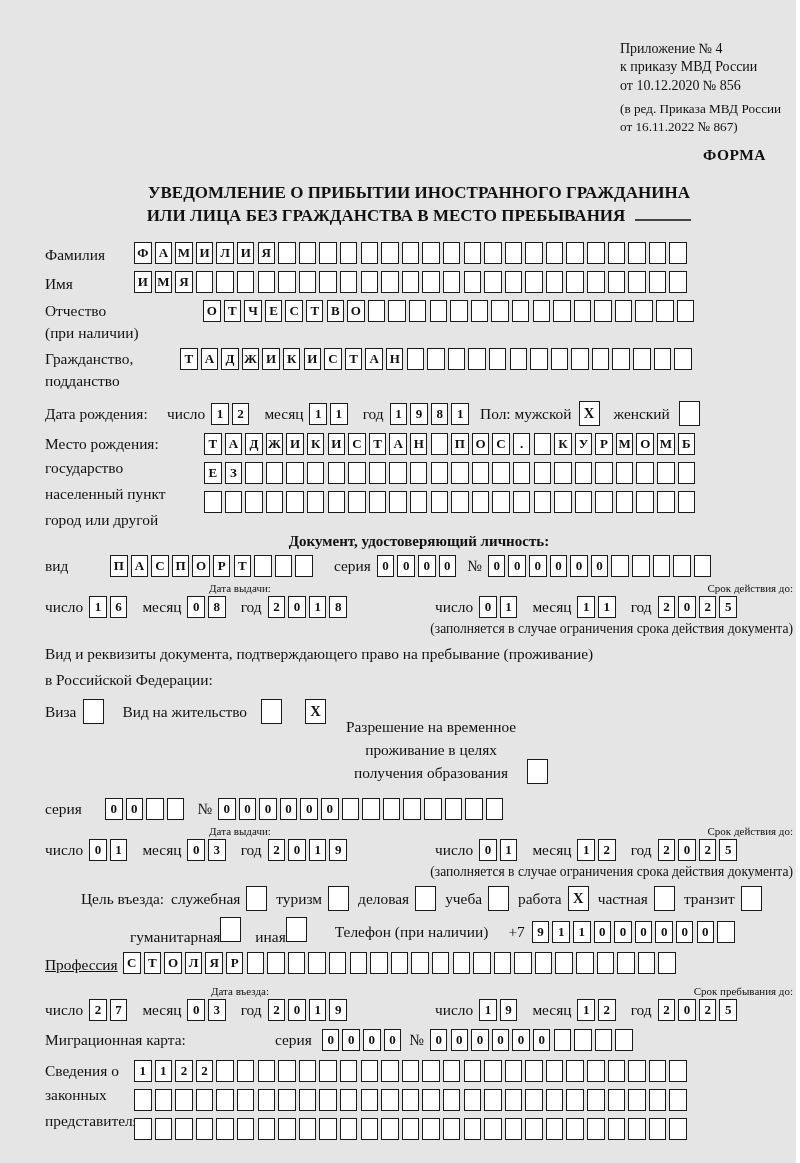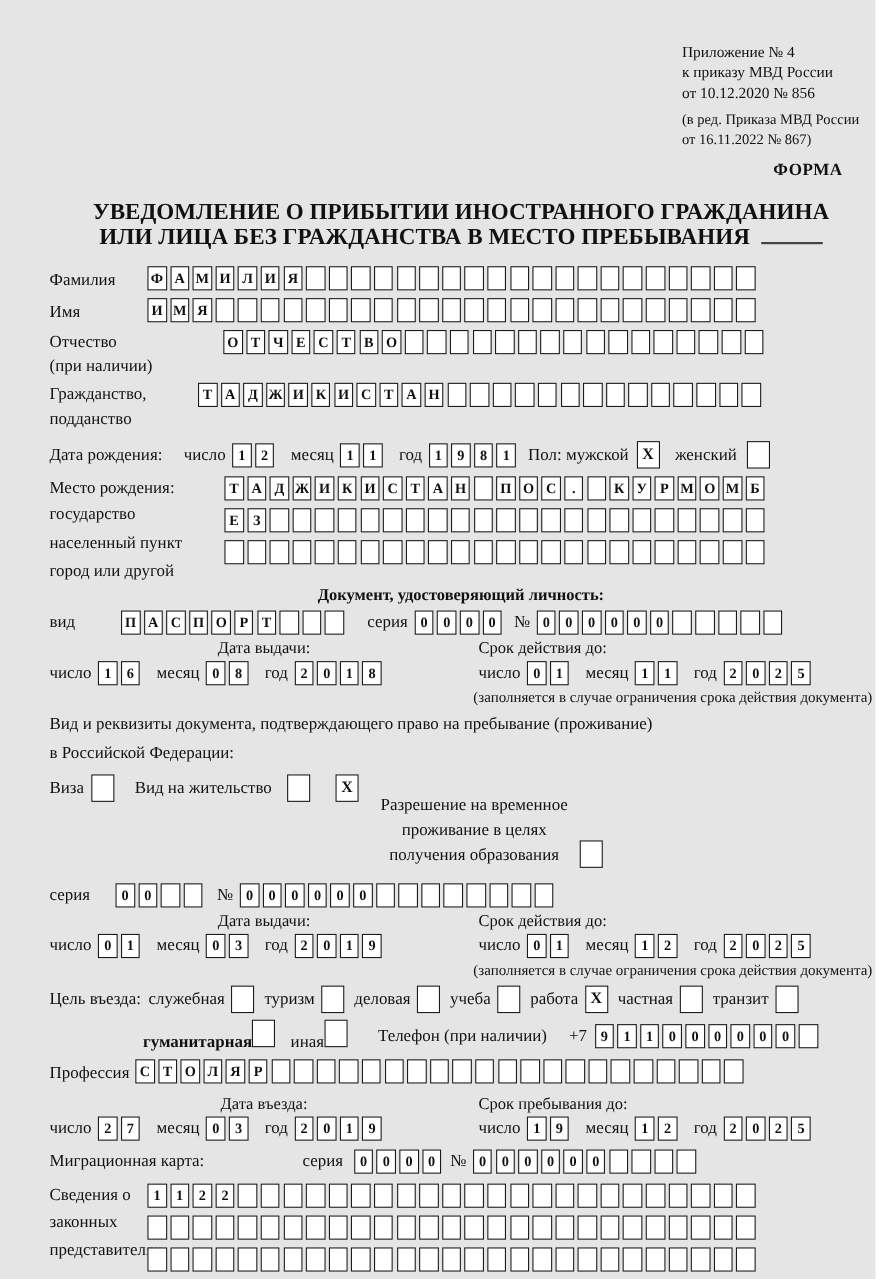--- a/index.html
+++ b/index.html
@@ -11,21 +11,21 @@
   }
   .page { position: relative; width: 796px; height: 1163px; background: #e5e5e5; overflow: hidden; }
 
   
   .hdr-note { position: absolute; left: 620px; top: 40px; font-size: 14px; line-height: 1.32; }
   .hdr-note .n2 { margin-top: 5px; font-size: 13.2px; font-family: Liberation Serif, serif; }
   .forma { position: absolute; left: 703px; top: 146px; font-weight: bold; font-size: 15.5px; letter-spacing: .5px; }
 
   .content { position: absolute; left: 45px; top: 181px; width: 748px; }
 
-  .title { text-align: center; font-weight: bold; font-size: 21px; line-height: 23px; }
+  .title { text-align: center; font-weight: bold; font-size: 17px; line-height: 23px; }
   .title .uline { display: inline-block; width: 56px; border-bottom: 2px solid #444; margin-left: 10px; vertical-align: baseline; }
   .sec-title { margin-top: 22px; text-align: center; font-weight: bold; font-size: 15.3px; }
 
   .rows { margin-top: 15px; font-size: 15.4px; }
 
   .frow { display: flex; align-items: flex-start; margin-bottom: 4px; }
   .flabel { flex: 0 0 auto; line-height: 25px; }
   .sublabel { line-height: 21px; }
   .cells { display: flex; flex-wrap: nowrap; }
   .cell {
@@ -36,51 +36,51 @@
   .cbox {
     flex: 0 0 auto; display: inline-flex; align-items: center; justify-content: center;
     width: 21px; height: 25px; border: 1.7px solid #1b1b1b; font-size: 14.5px; font-weight: 600; background:#fff;
   }
 
   .w-surname { width: 89px; }
   .w-patr  { width: 158px; }
   .w-cit   { width: 135px; }
   .w-birthpl { width: 159px; }
   .w-kind  { width: 65px; }
-  .w-prof  { width: 78px; }
+  .w-prof  { width: 78px; text-decoration: underline; }
   .w-rep   { width: 89px; }
   .w-mig   { width: 230px; }
 
   .two-line-label div { line-height: 22px; }
   .stack { display: flex; flex-direction: column; }
   .stack .cells { margin-bottom: 7px; }
 
   .dgroup { display: flex; align-items: center; }
   .dlabel { margin: 0 6px 0 12px; }
   .dlabel.first { margin-left: 0; }
 
   .dates-block { margin-top: 3px; margin-bottom: 5px; }
-  .dates-headers { display: flex; font-size: 15px; margin-bottom: 2px; }
+  .dates-headers { display: flex; font-size: 11px; margin-bottom: 2px; }
   .dh-left  { width: 390px; text-align: center; }
-  .dh-right { flex: 1; text-align: left; }
+  .dh-right { flex: 1; text-align: right; }
   .dates-row { display: flex; }
   .dg-left { width: 390px; }
   .limited-note { margin-top: 3px; text-align: right; font-size: 13.6px; }
 
   .intro { line-height: 24px; margin-top: 2px; }
 
   .res-options { display: flex; align-items: flex-start; margin-top: 7px; margin-bottom: 12px; }
   .opt { display: flex; align-items: flex-end; }
   .opt .optlabel { line-height: 25px; }
   .opt .gap { width: 7px; }
   .optlabel.c2 { width: 196px; text-align: center; line-height: 23px; }
   .optlabel.c3 { width: 178px; text-align: center; line-height: 23px; margin-top: 16px; }
   .opt + .opt { margin-left: 13px; }
 
-  .purpose { display: flex; align-items: center; margin-top: 6px; margin-bottom: 6px; }
+  .purpose { display: flex; align-items: center; margin-top: 6px; margin-bottom: 6px; margin-left: 36px; }
   .purpose .p-opt { display: flex; align-items: center; margin-right: 9px; }
   .purpose .p-opt .cbox { margin-left: 6px; }
   .purpose2 { display: flex; align-items: center; margin-bottom: 6px; padding-left: 85px; }
   .phone-label { margin-left: 28px; margin-right: 20px; }
   .phone-prefix { margin-right: 7px; }
 </style>
 </head>
 <body>
 
 <div class="page">
@@ -567,21 +567,21 @@
         <span class="p-opt">
             <span>частная</span>
             <span class="cbox"></span>
           </span>
         <span class="p-opt" style="margin-right:0;">
             <span>транзит</span>
             <span class="cbox"></span>
           </span>
       </div>
       <div class="purpose2">
-        <span class="p-opt" style="margin-right:14px;font-weight:bold;"><span>гуманитарная</span><span class="cbox"></span></span>
+        <span class="p-opt" style="margin-right:14px;"><span>гуманитарная</span><span class="cbox"></span></span>
         <span class="p-opt"><span>иная</span><span class="cbox"></span></span>
         <span class="phone-label">Телефон (при наличии)</span>
         <span class="phone-prefix">+7</span>
         <span class="cells">
             <span class="cell">9</span>
             <span class="cell">1</span>
             <span class="cell">1</span>
             <span class="cell">0</span>
             <span class="cell">0</span>
             <span class="cell">0</span>

